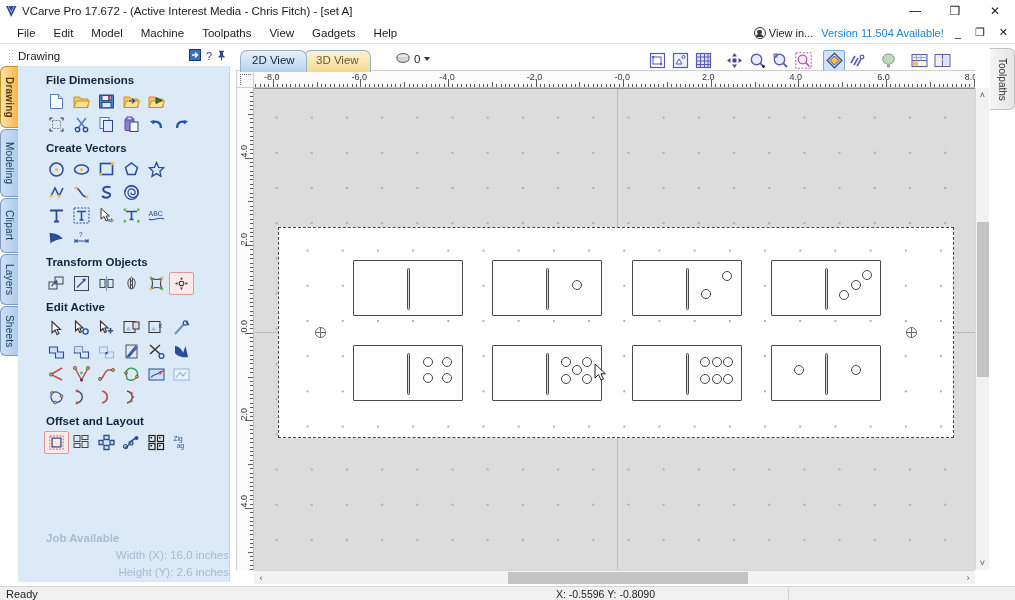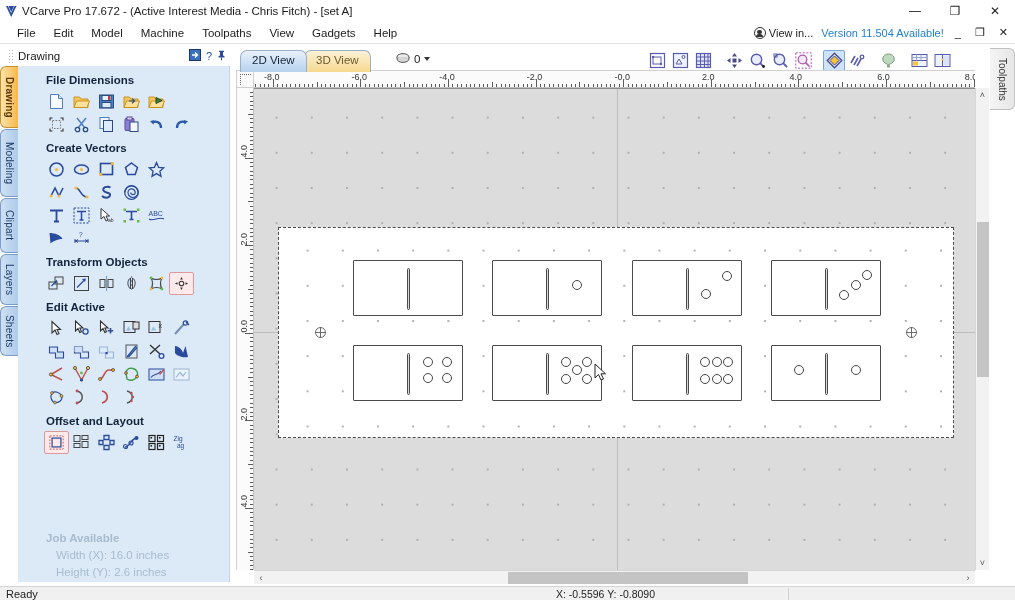--- a/index.html
+++ b/index.html
@@ -108,21 +108,21 @@
   .grp-title.first { margin-top: 0; }
   .icon-row { display: flex; margin-left: 8px; }
   .tool {
     width: 25px; height: 23px;
     display: flex; align-items: center; justify-content: center;
   }
   .tool svg { display: block; }
 
   .jobdim { margin: 78px 0 0 10px; }
   .jobdim .jd-title { font-size: 11.5px; font-weight: bold; color: #a8bccf; margin-bottom: 3px; }
-  .jobdim .jd-row { font-size: 11.5px; color: #a8bccf; margin-left: 10px; line-height: 17px; }
+  .jobdim .jd-row { font-size: 11.5px; color: #a8bccf; margin-left: 10px; line-height: 17px; text-align: right; }
 
   
   .viewtabs {
     position: absolute; left: 236px; top: 48px; width: 779px; height: 24px;
     background: #ffffff;
   }
   .vtab2 {
     position: absolute; top: 2px; height: 22px;
     padding: 3px 11px 0 11px;
     font-size: 11.5px;

